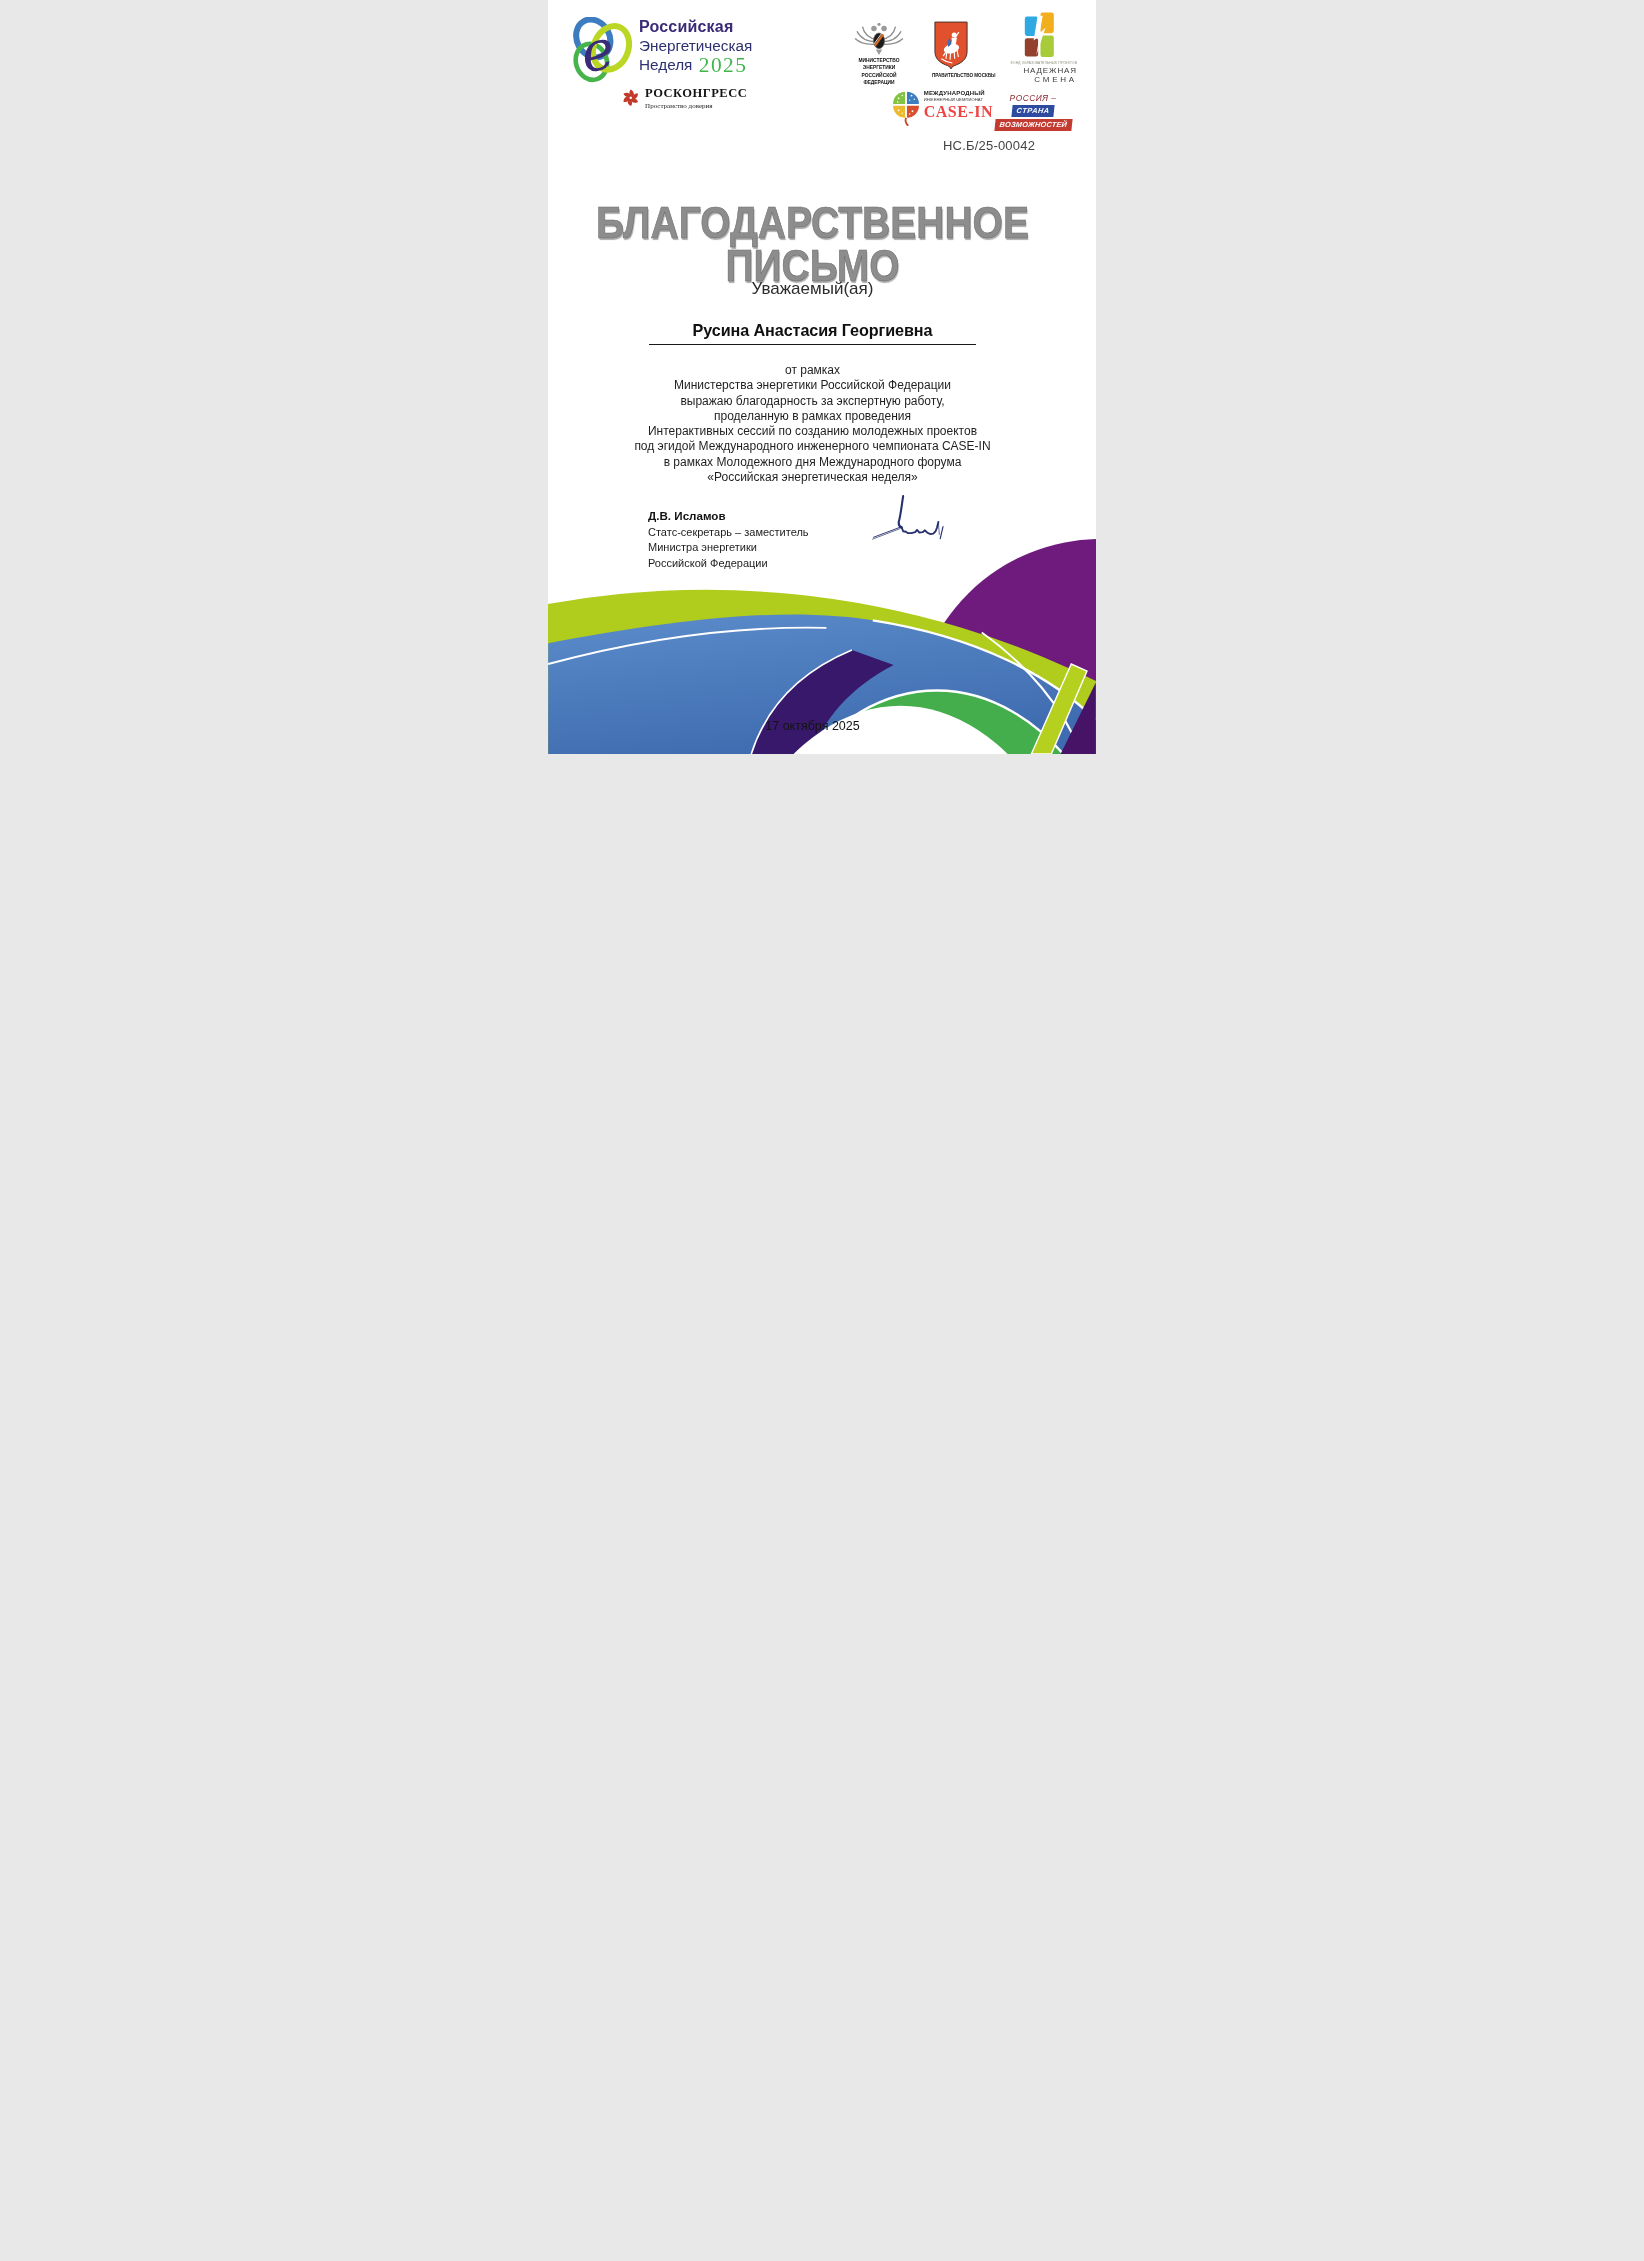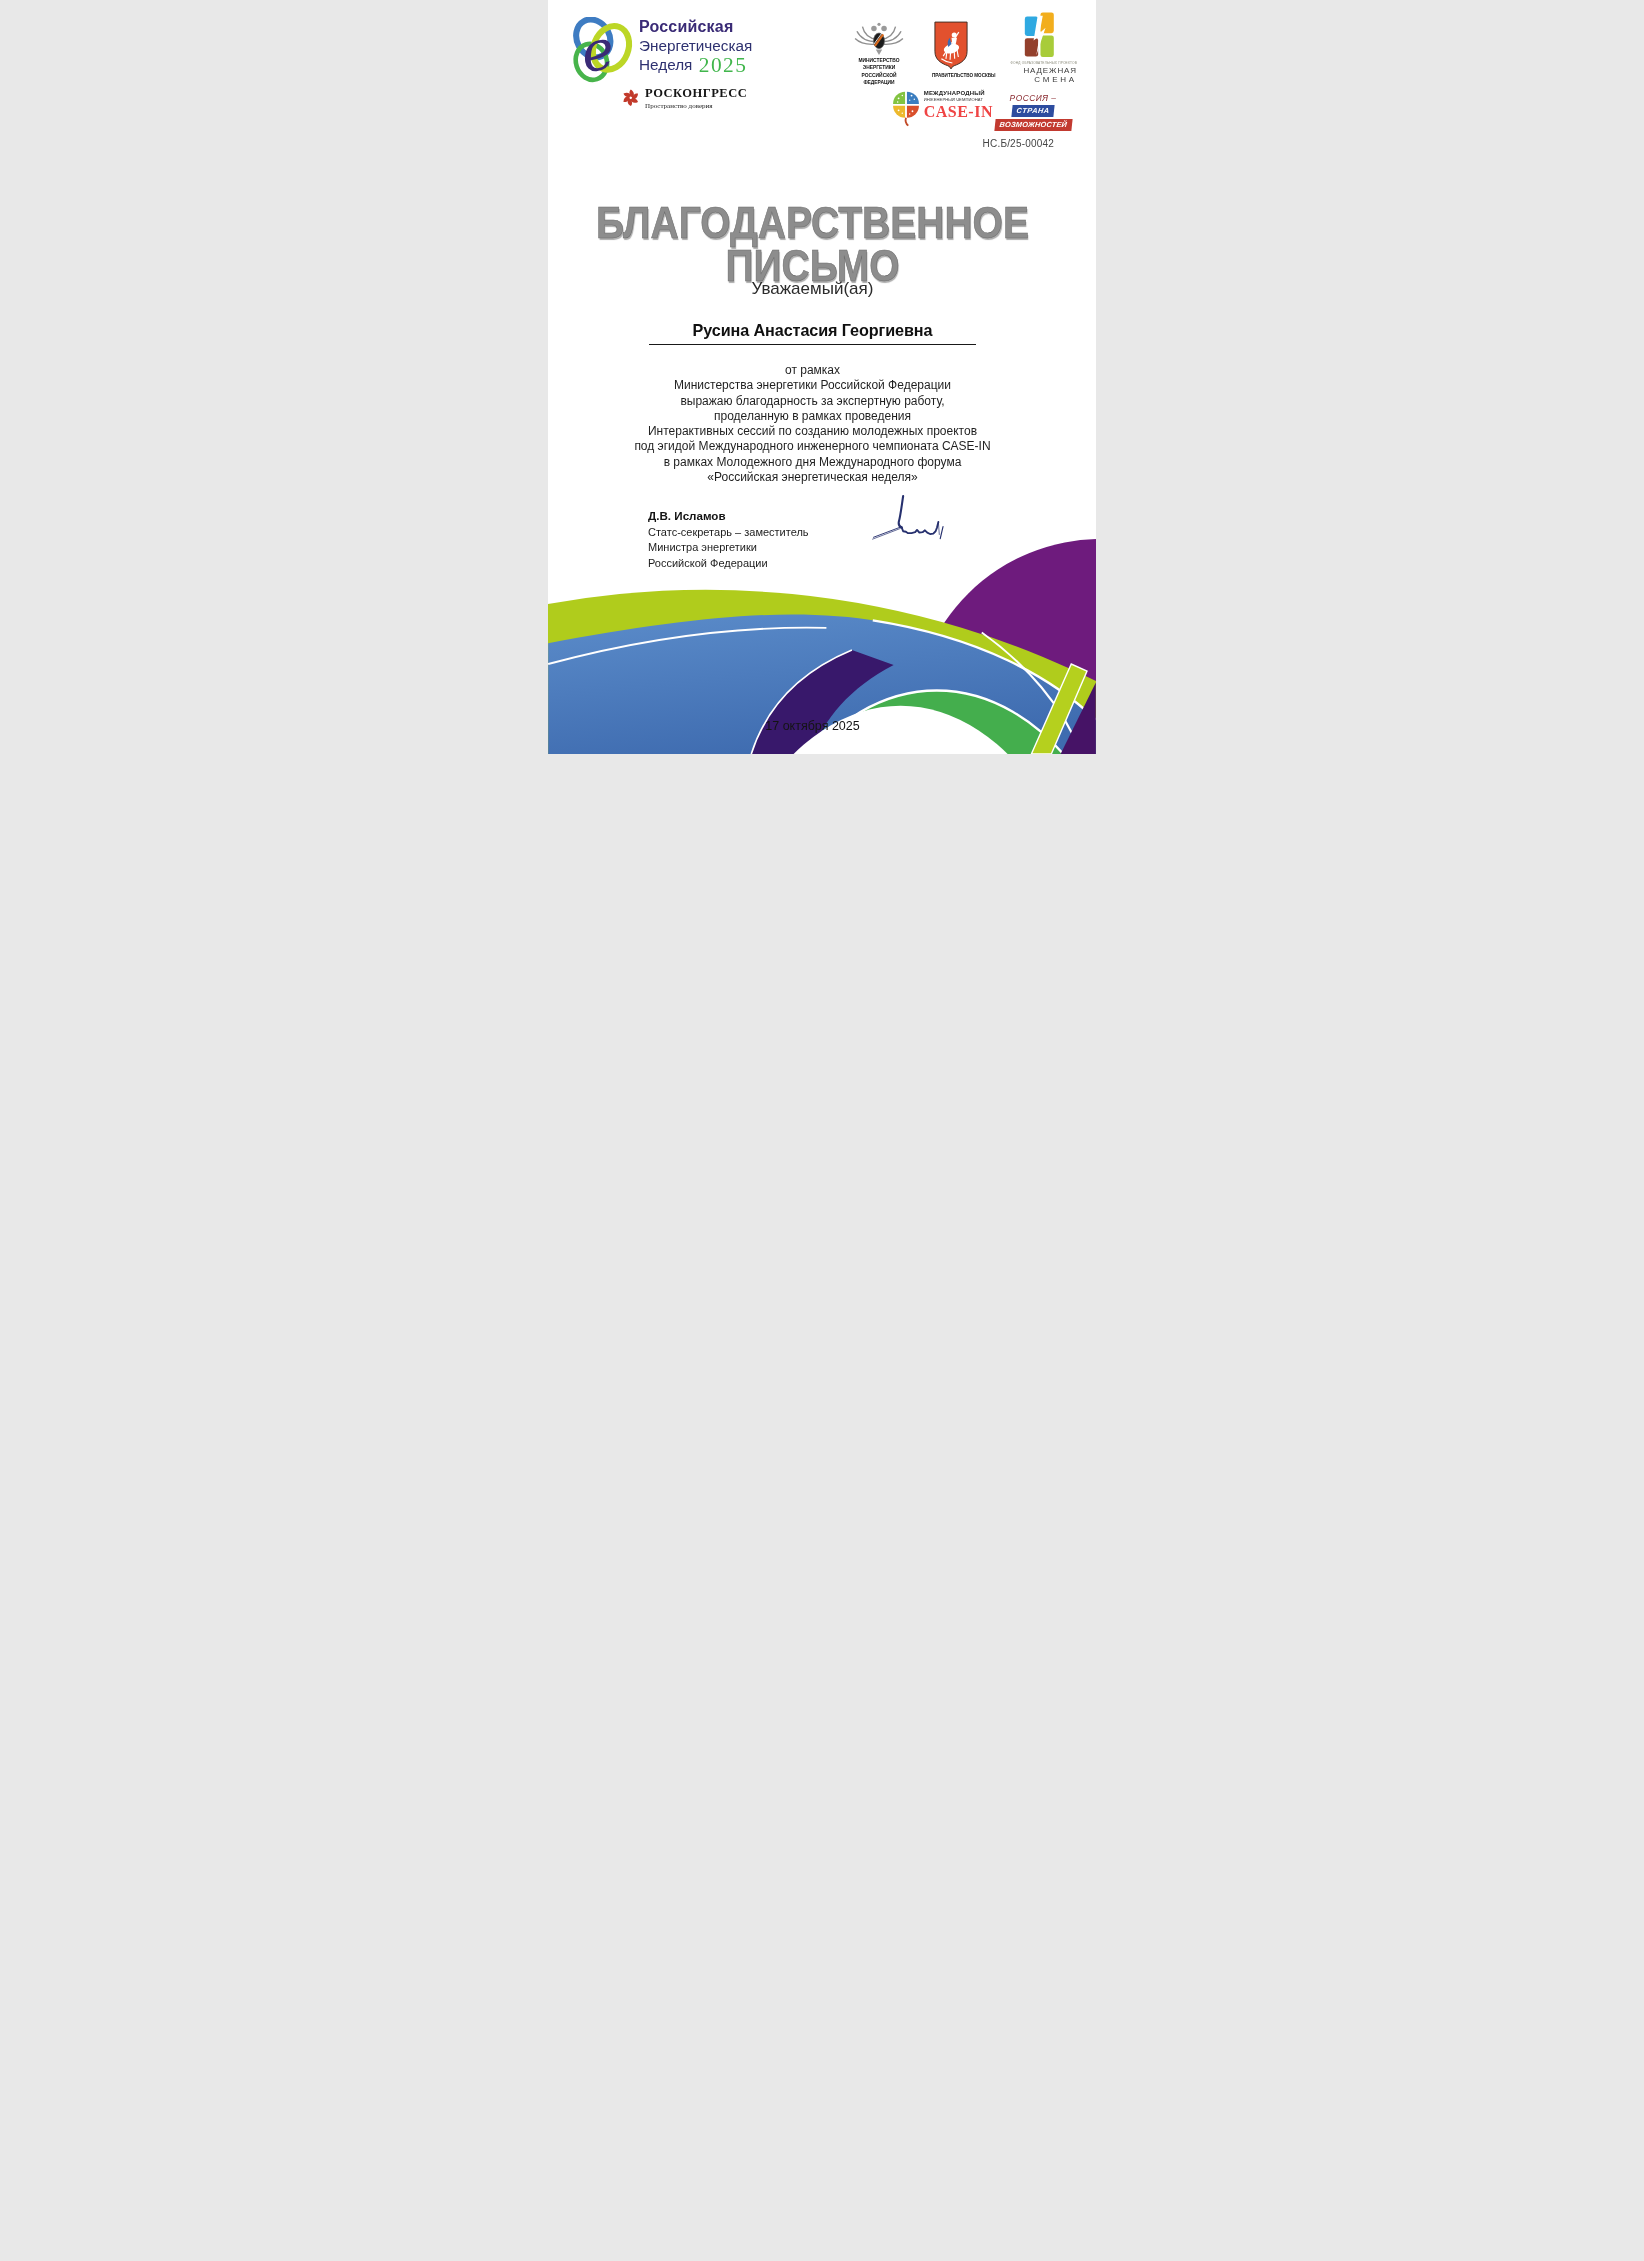--- a/index.html
+++ b/index.html
@@ -44,21 +44,21 @@
   .ci-l1{font-size:6px;font-weight:bold;color:#1c1c1c;letter-spacing:0.2px;}
   .ci-l2{font-size:4.1px;color:#333;margin-top:1.4px;letter-spacing:0.1px;}
   .ci-l3{font-size:16px;font-weight:bold;color:#ef4444;margin-top:0.9px;letter-spacing:0.5px;font-family:Liberation Serif, serif;}
 
   .rsv{left:441px;top:93px;width:88px;text-align:center;z-index:3;}
   .rsv-l1{font-size:8.4px;font-weight:normal;font-style:italic;color:#8a2a30;letter-spacing:0.5px;}
   .rsv-box{display:inline-block;color:#fff;font-weight:bold;font-style:italic;transform:skewX(-6deg);padding:1.4px 4.6px;}
   .rsv-b1{background:#2d4c9f;font-size:7.4px;margin-top:2.3px;letter-spacing:0.5px;}
   .rsv-b2{background:#c23a30;font-size:7.4px;margin-top:1.9px;letter-spacing:0.2px;}
 
-  .doc-number{left:395px;top:138px;width:111px;text-align:right;font-size:10px;color:#454545;letter-spacing:0.2px;z-index:3;}
+  .doc-number{left:395px;top:138px;width:111px;font-size:13px;color:#454545;letter-spacing:0.2px;z-index:3;}
 
   
   .center-col{left:0;width:529px;text-align:center;}
   .title-line{font-weight:bold;font-size:39px;color:#8d8d8d;
     -webkit-text-stroke:0.5px #6c6c6c;
     text-shadow:0.9px 1.4px 0.9px rgba(70,70,70,0.45);
     transform:scaleY(1.12);transform-origin:top center;
     letter-spacing:0px;white-space:nowrap;z-index:2;}
   .title1{top:199px;}
   .title2{top:242px;}

